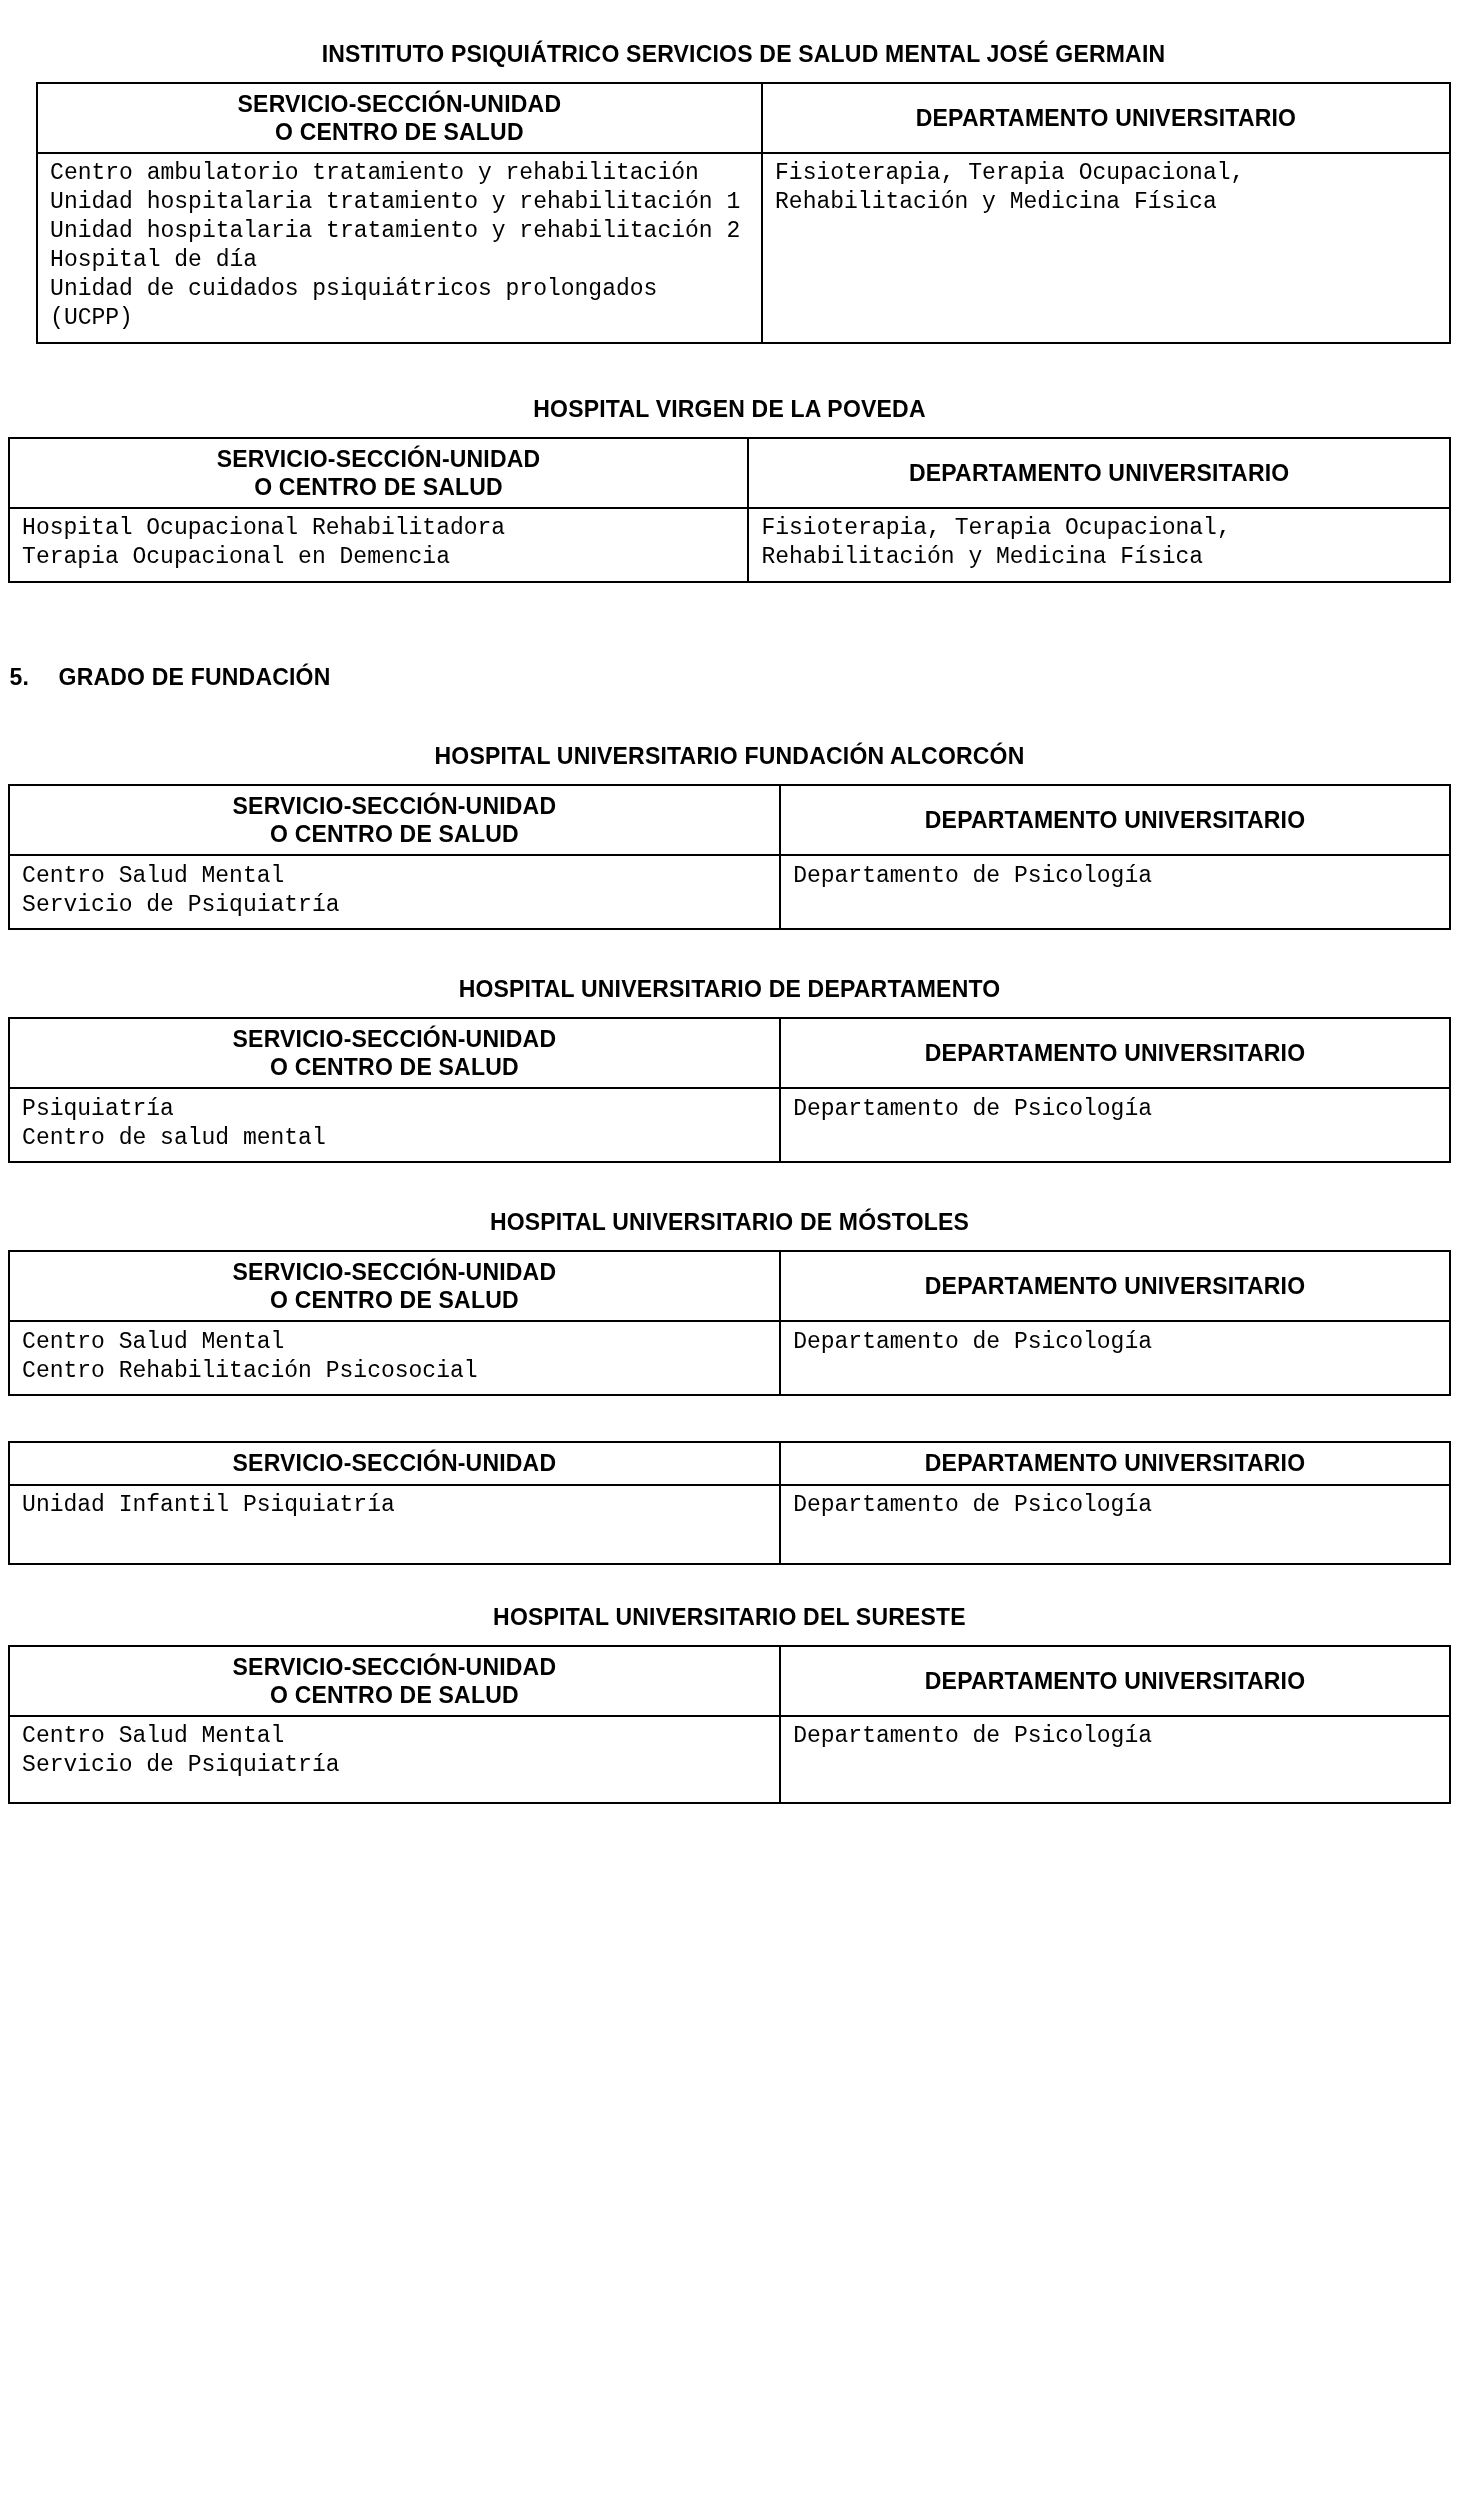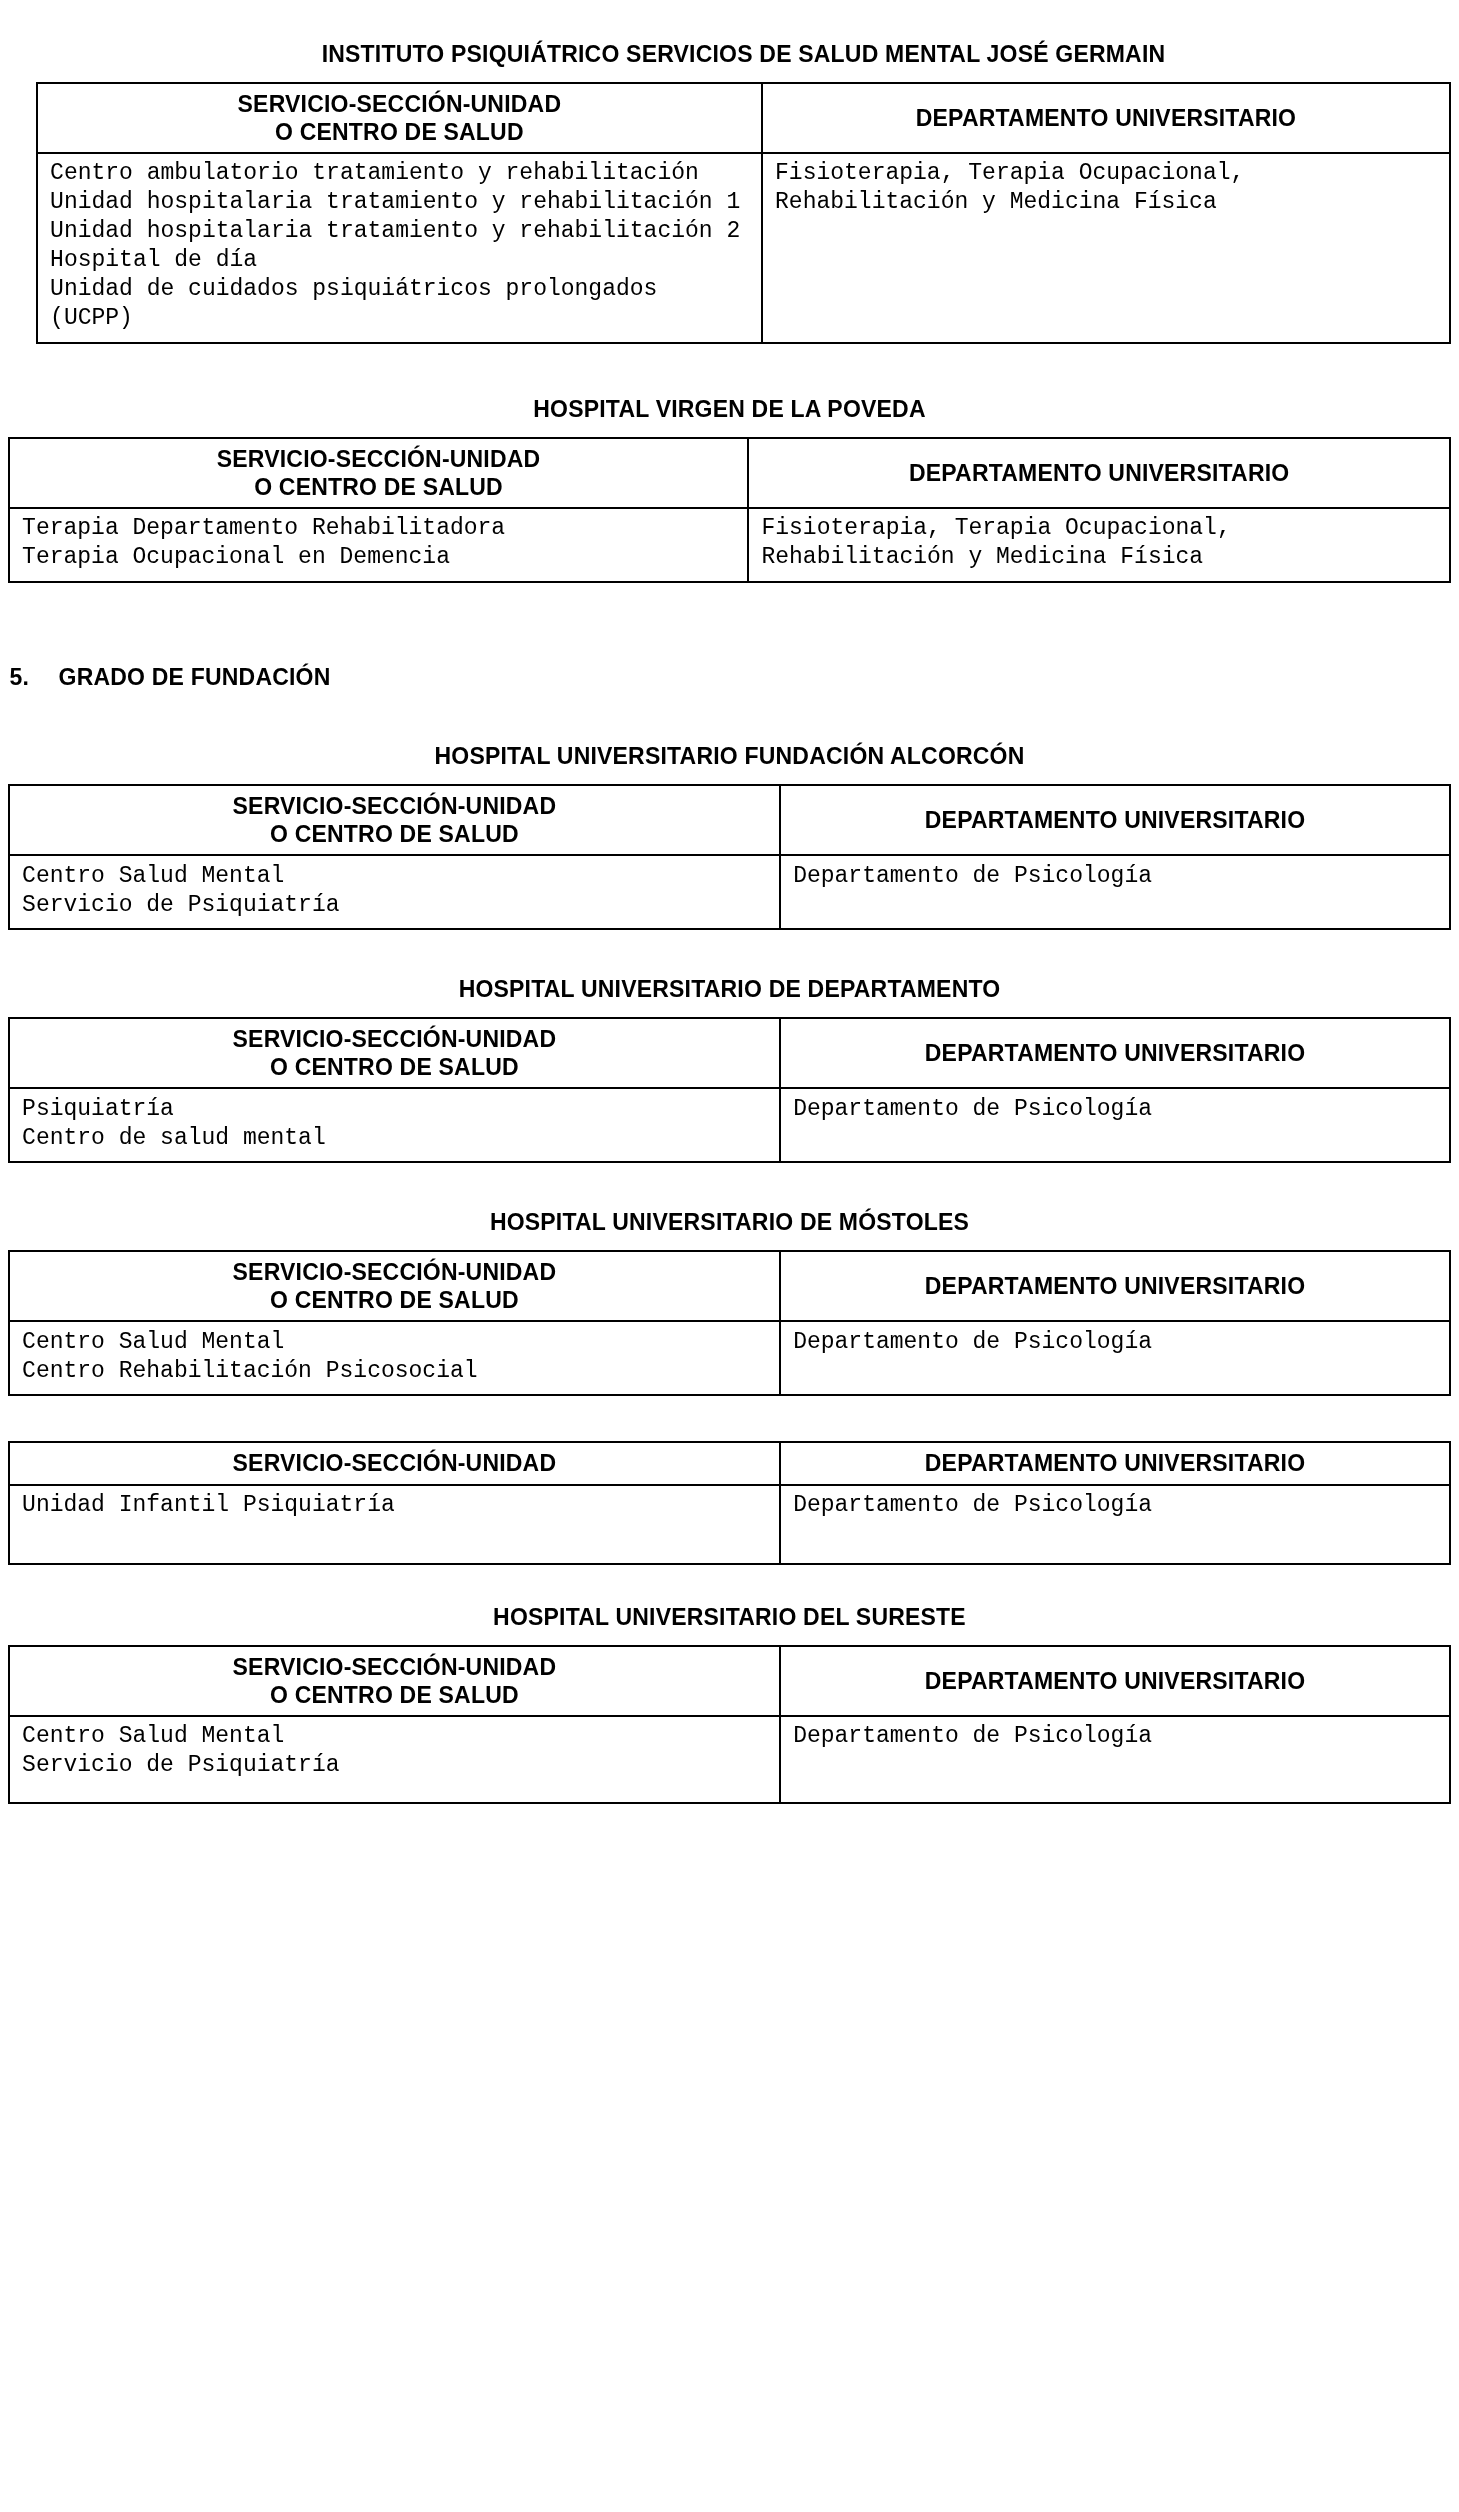--- a/index.html
+++ b/index.html
@@ -125,21 +125,21 @@
           <th class="col-left">
                 <div>SERVICIO-SECCIÓN-UNIDAD</div>
                 <div>O CENTRO DE SALUD</div>
               </th>
           <th class="col-right">DEPARTAMENTO UNIVERSITARIO</th>
         </tr>
       </thead>
       <tbody>
         <tr>
           <td class="cell-left">
-                <div>Terapia Departamento Rehabilitadora</div>
+                <div>Hospital Ocupacional Rehabilitadora</div>
                 <div>Terapia Ocupacional en Demencia</div>
               </td>
           <td class="cell-right">Fisioterapia, Terapia Ocupacional, Rehabilitación y Medicina Física</td>
         </tr>
       </tbody>
     </table>
   </section>
 
   <h1 class="section-heading">
     <span class="section-number">5.</span>

